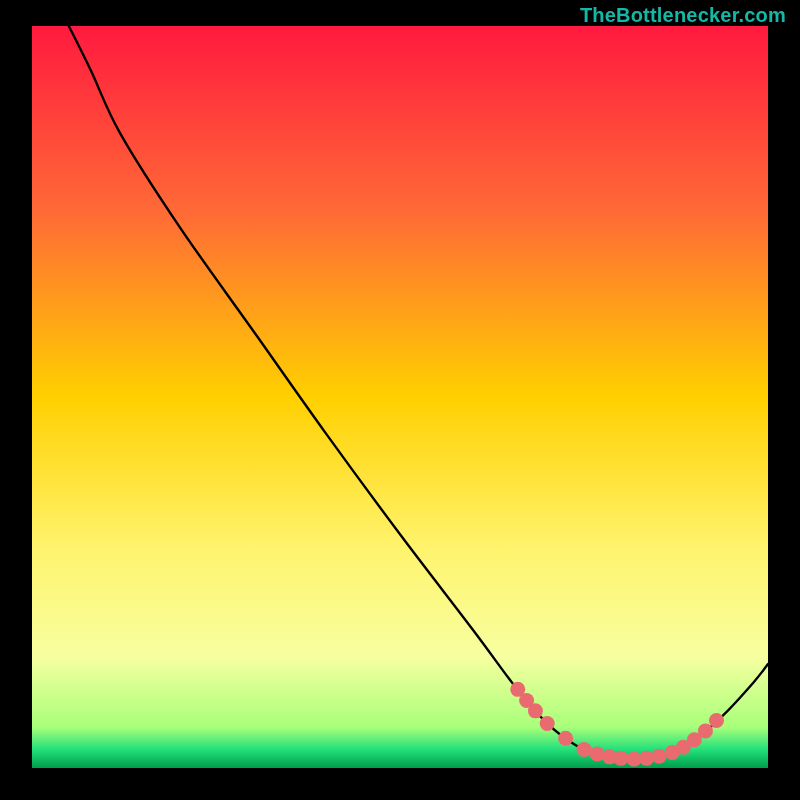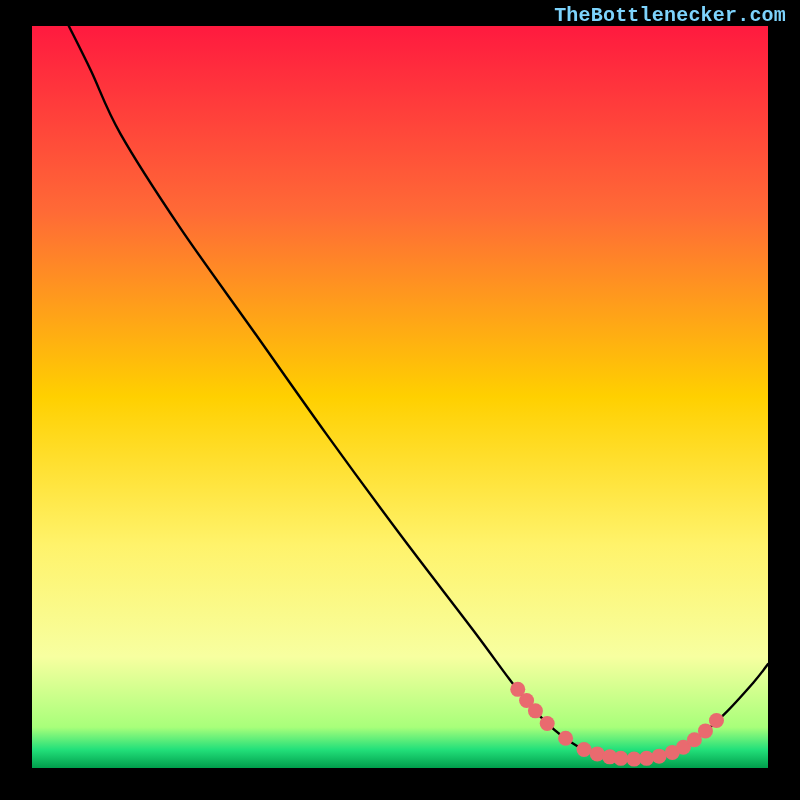--- a/index.html
+++ b/index.html
@@ -15,24 +15,24 @@
     width: 800px;
     height: 800px;
   }
   svg {
     display: block;
   }
   .watermark {
     position: absolute;
     top: 4px;
     right: 14px;
-    font-family: Liberation Mono, monospace;
+    font-family: Liberation Sans, sans-serif;
     font-size: 20px;
     font-weight: 600;
-    color: #7dd3fc;
+    color: #14b8a6;
     letter-spacing: 0.2px;
   }
 </style>
 </head>
 <body>
 
 <div class="stage">
   <svg id="chart-svg" width="800" height="800" viewBox="0 0 800 800">
     <defs>
       <linearGradient id="bg-grad" x1="0" y1="0" x2="0" y2="1">

